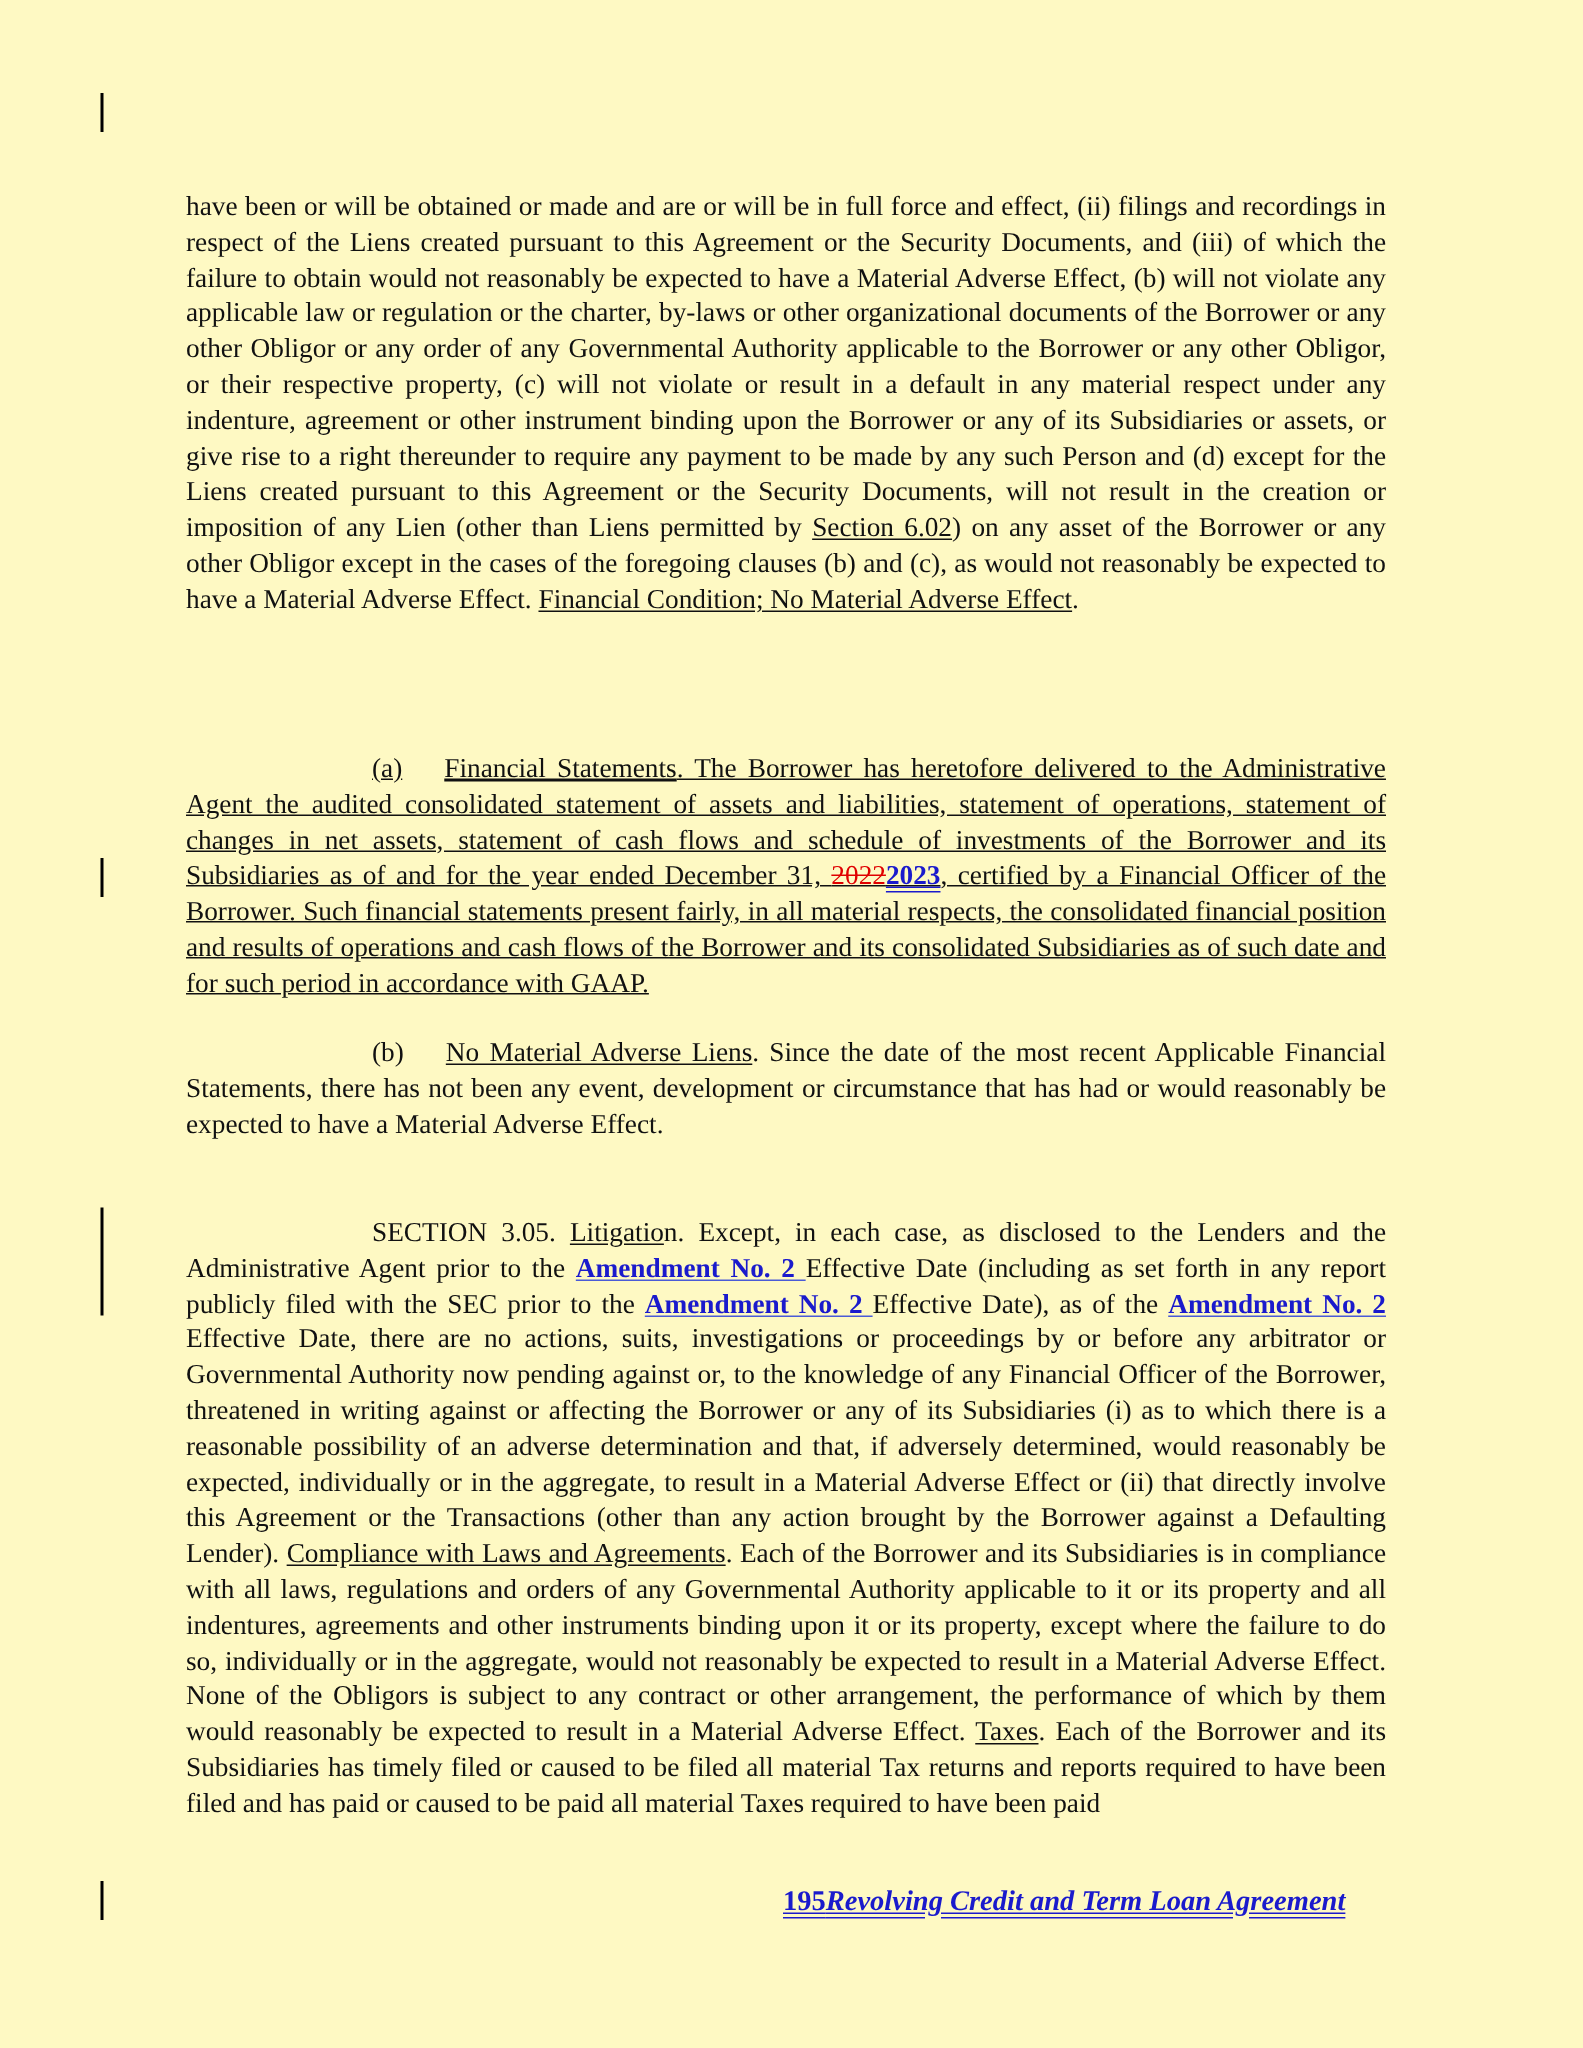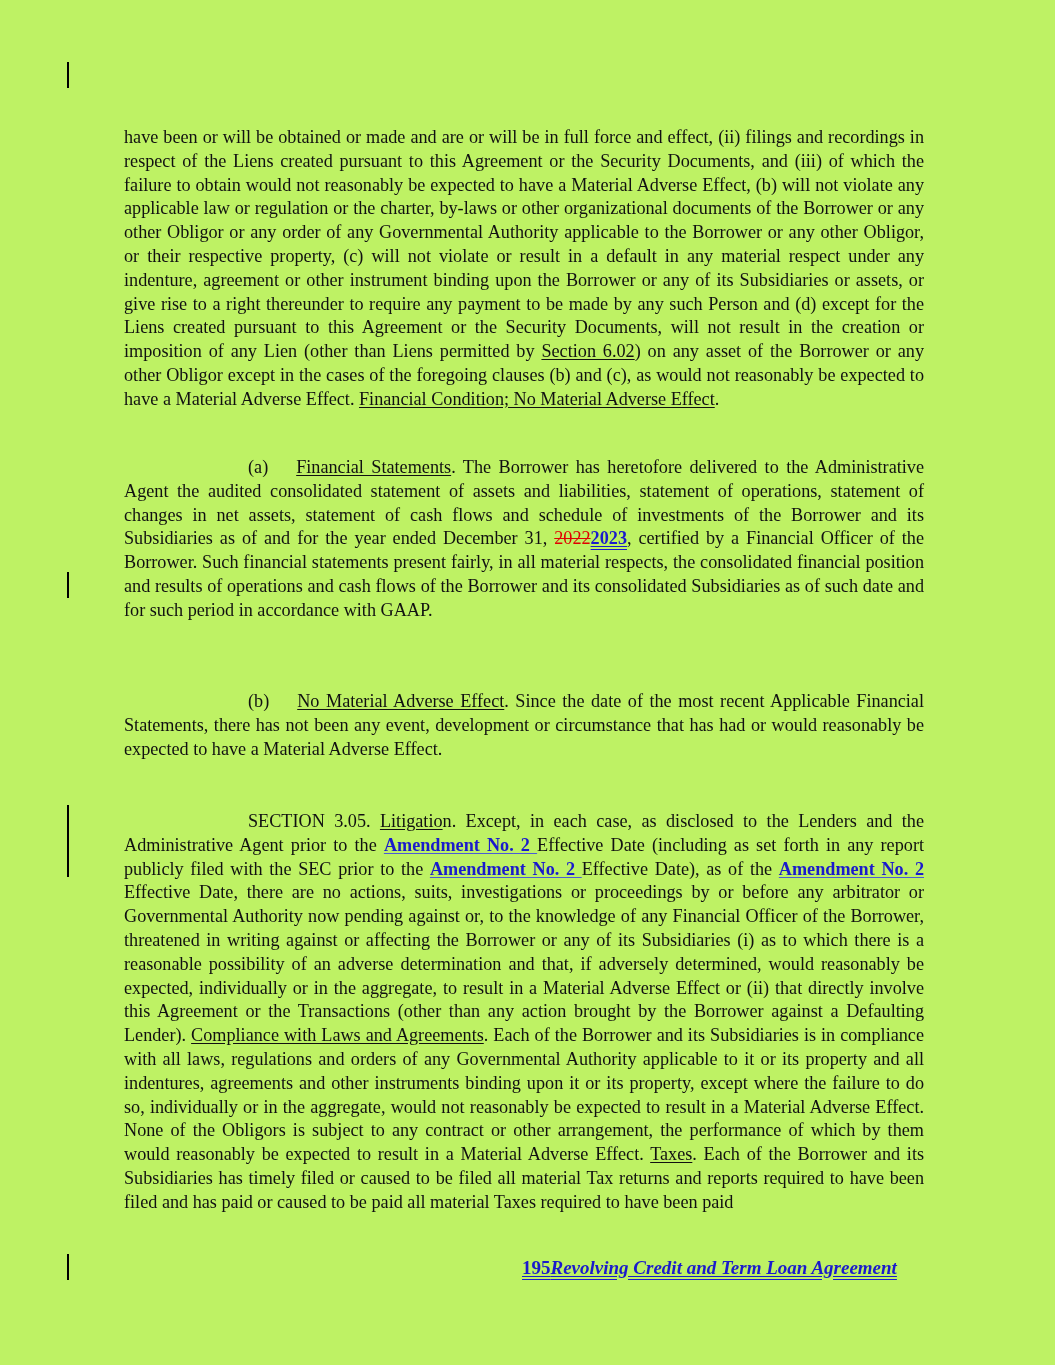--- a/index.html
+++ b/index.html
@@ -1,28 +1,28 @@
 <!DOCTYPE html>
 <html><head>
   <meta charset="utf-8">
   <style>
     html, body { margin: 0; padding: 0; background: #ffffff; }
     body { width: 1055px; height: 1365px; position: relative; overflow: hidden; }
     .page {
-      position: absolute; left: 0; top: 0; width: 1055px; height: 1365px; background: #bef264;
+      position: absolute; left: 0; top: 0; width: 1055px; height: 1365px; background: #fef9c3;
       font-family: "Liberation Serif", "DejaVu Serif", serif; color: #111;
     }
     .change-bar { position: absolute; left: 67px; width: 2px; background: #000; }
     .text {
       position: absolute; left: 124px; width: 800px;
       font-size: 18.2px; line-height: 23.8px; text-align: justify;
     }
     .text p { margin: 0; }
     .p1 { top: 126px; }
-    .p2 { top: 456px; }
+    .p2 { top: 501px; text-decoration: underline; }
     .p3 { top: 690px; }
     .p4 { top: 782px; margin-top: 28px; }
     .indent { display: inline-block; width: 124px; }
     .gap { display: inline-block; width: 28px; }
     .u { text-decoration: underline; text-underline-offset: 2px; }
     .del { color: #e00000; text-decoration: line-through; }
     .ins { color: #1a1acc; font-weight: bold; text-decoration: underline double; text-underline-offset: 2px; }
     .amend { color: #1a1acc; font-weight: bold; text-decoration: underline; text-decoration-color: #4a5bd6; text-underline-offset: 2px; }
     .footer {
       position: absolute; top: 1256px; left: 522px; font-size: 19px; line-height: 24px;
@@ -48,21 +48,21 @@
   </div>
 
   <div class="text p2">
     <p>
       <span class="indent"></span><span>(a)</span><span class="gap"></span><span class="u">Financial Statements</span><span>.  The Borrower has heretofore delivered to the Administrative Agent the audited consolidated statement of assets and liabilities, statement of operations, statement of changes in net assets, statement of cash flows and schedule of investments of the Borrower and its Subsidiaries as of and for the year ended December 31, </span><span class="del">2022</span><span class="ins">2023</span><span>, certified by a Financial Officer of the Borrower.  Such financial statements present fairly, in all material respects, the consolidated financial position and results of operations and cash flows of the Borrower and its consolidated Subsidiaries as of such date and for such period in accordance with GAAP.</span>
     </p>
   </div>
 
   <div class="text p3">
     <p>
-      <span class="indent"></span><span>(b)</span><span class="gap"></span><span class="u">No Material Adverse Effect</span><span>.  Since the date of the most recent Applicable Financial Statements, there has not been any event, development or circumstance that has had or would reasonably be expected to have a Material Adverse Effect.</span>
+      <span class="indent"></span><span>(b)</span><span class="gap"></span><span class="u">No Material Adverse Liens</span><span>.  Since the date of the most recent Applicable Financial Statements, there has not been any event, development or circumstance that has had or would reasonably be expected to have a Material Adverse Effect.</span>
     </p>
   </div>
 
   <div class="text p4">
     <p>
       <span class="indent"></span><span>SECTION 3.05.  </span><span class="u">Litigatio</span><span>n.  Except, in each case, as disclosed to the Lenders and the Administrative Agent prior to the </span><span class="amend">Amendment No. 2 </span><span>Effective Date (including as set forth in any report publicly filed with the SEC prior to the </span><span class="amend">Amendment No. 2 </span><span>Effective Date), as of the </span><span class="amend">Amendment No. 2 </span><span>Effective Date, there are no actions, suits, investigations or proceedings by or before any arbitrator or Governmental Authority now pending against or, to the knowledge of any Financial Officer of the Borrower, threatened in writing against or affecting the Borrower or any of its Subsidiaries (i) as to which there is a reasonable possibility of an adverse determination and that, if adversely determined, would reasonably be expected, individually or in the aggregate, to result in a Material Adverse Effect or (ii) that directly involve this Agreement or the Transactions (other than any action brought by the Borrower against a Defaulting Lender). </span><span class="u">Compliance with Laws and Agreements</span><span>.  Each of the Borrower and its Subsidiaries is in compliance with all laws, regulations and orders of any Governmental Authority applicable to it or its property and all indentures, agreements and other instruments binding upon it or its property, except where the failure to do so, individually or in the aggregate, would not reasonably be expected to result in a Material Adverse Effect. None of the Obligors is subject to any contract or other arrangement, the performance of which by them would reasonably be expected to result in a Material Adverse Effect.  </span><span class="u">Taxes</span><span>.  Each of the Borrower and its Subsidiaries has timely filed or caused to be filed all material Tax returns and reports required to have been filed and has paid or caused to be paid all material Taxes required to have been paid</span>
     </p>
   </div>
 
   <div class="footer">

